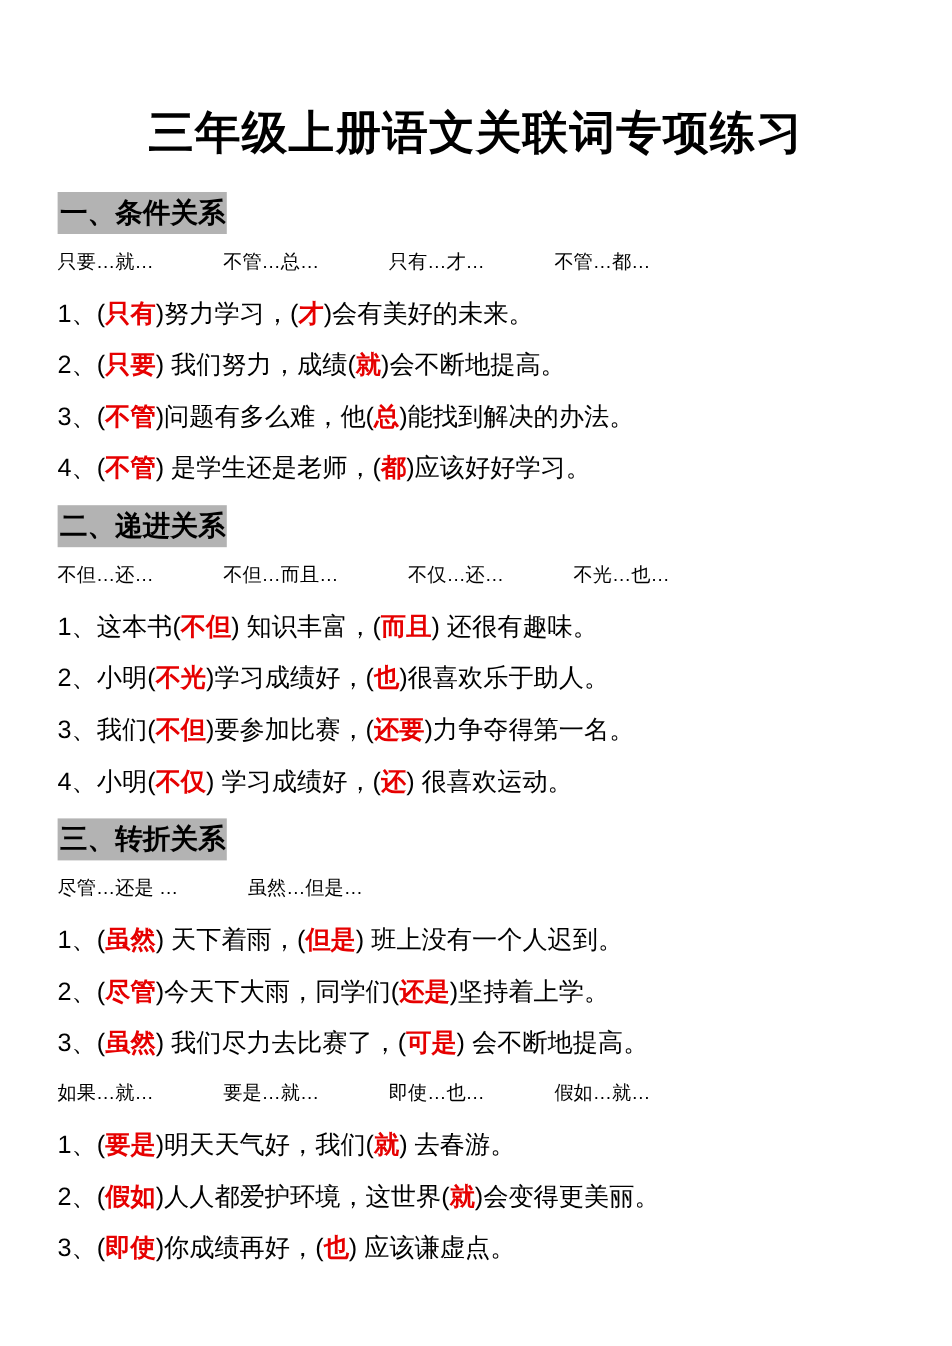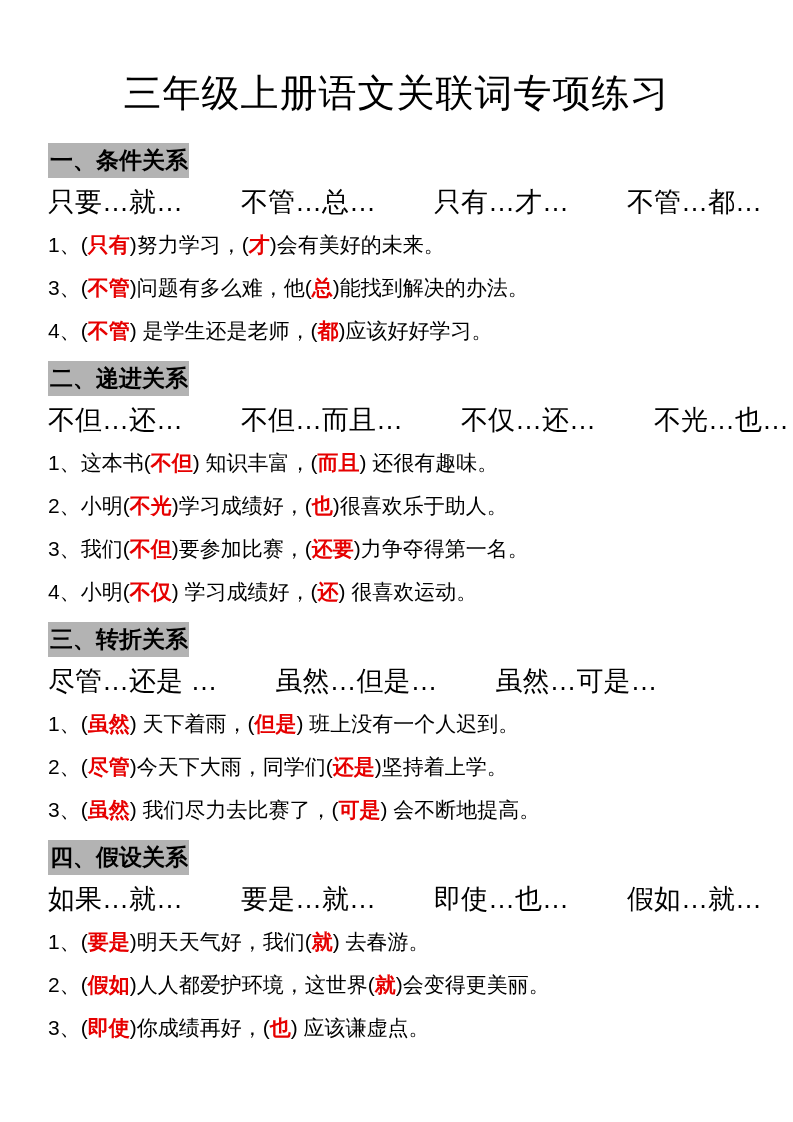--- a/index.html
+++ b/index.html
@@ -13,24 +13,24 @@
   .page {
     position: relative;
     width: 793px;
     height: 1122px;
     background: var(--paper);
     color: var(--ink);
     font-family: "Liberation Sans", "DejaVu Sans", sans-serif;
     overflow: hidden;
   }
   .title {
-    margin-top: 68px;
+    margin-top: 85px;
     text-align: center;
     font-size: 38px;
-    font-weight: normal;
+    font-weight: bold;
     letter-spacing: 1px;
     color: var(--ink);
   }
   .content {
     margin: 24px 36px 0 48px;
   }
   .worksheet-section { display: block; }
   .section-heading {
     margin: 9px 0 3px 0;
     font-size: 23px;
@@ -39,21 +39,21 @@
   }
   .section-heading .hl {
     background: var(--heading-bg);
     padding: 2px 1px 2px 2px;
     display: inline-block;
   }
   .patterns {
     display: flex;
     flex-wrap: nowrap;
     column-gap: 58px;
-    font-size: 27px;
+    font-size: 16px;
     line-height: 42px;
     white-space: pre;
   }
   .patterns.wide { }
   .pattern { display: inline-block; }
   .item {
     font-size: 21px;
     line-height: 43px;
     white-space: pre;
   }
@@ -67,40 +67,40 @@
 <body>
 
 <div class="page">
   <h1 class="title">三年级上册语文关联词专项练习</h1>
   <div class="content">
     <div>
         <section class="worksheet-section">
           <div class="section-heading"><span class="hl">一、条件关系</span></div>
           <div class="patterns"><span class="pattern">只要…就…</span><span class="pattern">不管…总…</span><span class="pattern">只有…才…</span><span class="pattern">不管…都…</span></div>
           <div class="item"><span class="plain">1、(</span><span class="red">只有</span><span class="plain">)努力学习，(</span><span class="red">才</span><span class="plain">)会有美好的未来。</span></div>
+          <div class="item"><span class="plain">2、(</span><span class="red">只要</span><span class="plain">) 我们努力，成绩(</span><span class="red">就</span><span class="plain">)会不断地提高。</span></div>
           <div class="item"><span class="plain">3、(</span><span class="red">不管</span><span class="plain">)问题有多么难，他(</span><span class="red">总</span><span class="plain">)能找到解决的办法。</span></div>
           <div class="item"><span class="plain">4、(</span><span class="red">不管</span><span class="plain">) 是学生还是老师，(</span><span class="red">都</span><span class="plain">)应该好好学习。</span></div>
         </section>
         <section class="worksheet-section">
           <div class="section-heading"><span class="hl">二、递进关系</span></div>
           <div class="patterns"><span class="pattern">不但…还…</span><span class="pattern">不但…而且…</span><span class="pattern">不仅…还…</span><span class="pattern">不光…也…</span></div>
           <div class="item"><span class="plain">1、这本书(</span><span class="red">不但</span><span class="plain">) 知识丰富，(</span><span class="red">而且</span><span class="plain">) 还很有趣味。</span></div>
           <div class="item"><span class="plain">2、小明(</span><span class="red">不光</span><span class="plain">)学习成绩好，(</span><span class="red">也</span><span class="plain">)很喜欢乐于助人。</span></div>
           <div class="item"><span class="plain">3、我们(</span><span class="red">不但</span><span class="plain">)要参加比赛，(</span><span class="red">还要</span><span class="plain">)力争夺得第一名。</span></div>
           <div class="item"><span class="plain">4、小明(</span><span class="red">不仅</span><span class="plain">) 学习成绩好，(</span><span class="red">还</span><span class="plain">) 很喜欢运动。</span></div>
         </section>
         <section class="worksheet-section">
           <div class="section-heading"><span class="hl">三、转折关系</span></div>
-          <div class="patterns wide"><span class="pattern">尽管…还是 …</span><span class="pattern">虽然…但是…</span><span class="pattern">虽然…可是…</span></div>
+          <div class="patterns wide"><span class="pattern">尽管…还是 …</span><span class="pattern">虽然…但是…</span></div>
           <div class="item"><span class="plain">1、(</span><span class="red">虽然</span><span class="plain">) 天下着雨，(</span><span class="red">但是</span><span class="plain">) 班上没有一个人迟到。</span></div>
           <div class="item"><span class="plain">2、(</span><span class="red">尽管</span><span class="plain">)今天下大雨，同学们(</span><span class="red">还是</span><span class="plain">)坚持着上学。</span></div>
           <div class="item"><span class="plain">3、(</span><span class="red">虽然</span><span class="plain">) 我们尽力去比赛了，(</span><span class="red">可是</span><span class="plain">) 会不断地提高。</span></div>
         </section>
         <section class="worksheet-section">
-          <div class="section-heading"><span class="hl">四、假设关系</span></div>
           <div class="patterns"><span class="pattern">如果…就…</span><span class="pattern">要是…就…</span><span class="pattern">即使…也…</span><span class="pattern">假如…就…</span></div>
           <div class="item"><span class="plain">1、(</span><span class="red">要是</span><span class="plain">)明天天气好，我们(</span><span class="red">就</span><span class="plain">) 去春游。</span></div>
           <div class="item"><span class="plain">2、(</span><span class="red">假如</span><span class="plain">)人人都爱护环境，这世界(</span><span class="red">就</span><span class="plain">)会变得更美丽。</span></div>
           <div class="item"><span class="plain">3、(</span><span class="red">即使</span><span class="plain">)你成绩再好，(</span><span class="red">也</span><span class="plain">) 应该谦虚点。</span></div>
         </section>
       </div>
   </div>
 </div>
 
 </body></html>

